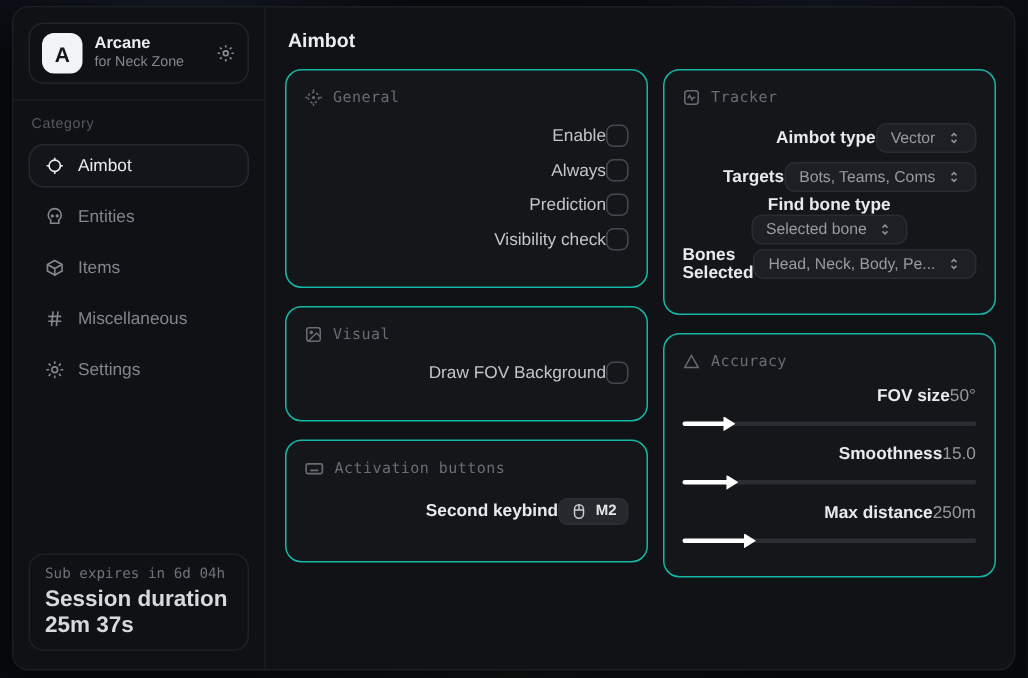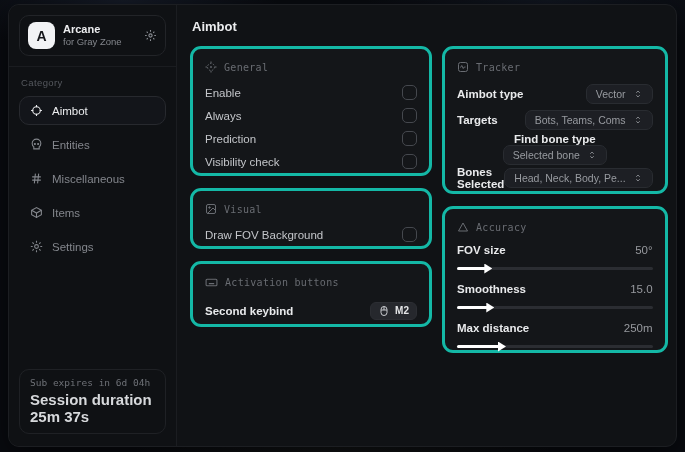--- a/index.html
+++ b/index.html
@@ -55,31 +55,31 @@
   }
   .sub-line1 { font-family:"DejaVu Sans Mono", monospace; font-size:9.5px; color:#6e7177; margin-bottom:3px; }
   .sub-line2 { font-size:15px; font-weight:700; color:#d7d9dc; }
   
   .main { flex:1; padding:12px 13px; display:flex; flex-direction:column; }
   .page-title { font-size:13px; font-weight:800; color:#ecedef; margin:2px 0 12px 2px; }
   .columns { display:flex; gap:10px; align-items:flex-start; }
   .col-left { width:242px; flex:0 0 242px; }
   .col-right { flex:1; }
   .panel {
-    background:#141619; border:3px solid #14b8a6; border-radius:11px;
-    padding:10px 12px 0; margin-bottom:12px;
+    background:#141619; border:1px solid #14b8a6; border-radius:11px;
+    padding:10px 12px 20px; margin-bottom:12px;
   }
   .panel-head {
     display:flex; align-items:center; gap:7px; margin:2px 0 8px;
     font-family:"DejaVu Sans Mono", monospace; font-size:10px; color:#696c72;
     letter-spacing:.3px;
   }
   .panel-head .ico { display:flex; color:#696c72; }
   .row {
-    display:flex; align-items:center; justify-content:space-between;
+    display:flex; align-items:center; justify-content:flex-end;
     min-height:23px;
   }
   .row-label { font-size:11.5px; color:#c3c5c9; }
   .row-label.bright { color:#e9eaec; font-weight:700; }
   .checkbox {
     width:15px; height:15px; border:1.6px solid #45484e; border-radius:5px;
     background:transparent; flex:0 0 15px; cursor:pointer;
   }
   .row-controls { display:flex; align-items:center; gap:8px; }
   .swatch { width:13px; height:13px; border-radius:3.5px; cursor:pointer; }
@@ -108,21 +108,21 @@
 </head>
 <body>
 
 <div class="window">
 
   <aside class="sidebar">
     <div class="logo-card">
       <div class="logo-badge">A</div>
       <div class="logo-text">
         <div class="logo-title">Arcane</div>
-        <div class="logo-sub">for Gray Zone</div>
+        <div class="logo-sub">for Neck Zone</div>
       </div>
       <span class="logo-gear">
         <svg width="13" height="13" viewBox="0 0 24 24" fill="none" stroke="currentColor" stroke-width="2">
             <circle cx="12" cy="12" r="3"></circle>
             <path d="M12 2v3M12 19v3M2 12h3M19 12h3M4.9 4.9l2.1 2.1M17 17l2.1 2.1M19.1 4.9L17 7M7 17l-2.1 2.1"></path>
           </svg>
       </span>
     </div>
     <hr class="side-divider">
     <div class="category-label">Category</div>
@@ -142,33 +142,33 @@
             <path d="M12 2a8 8 0 0 0-8 8c0 3 1.5 5 3 6v4h10v-4c1.5-1 3-3 3-6a8 8 0 0 0-8-8z"></path>
             <circle cx="9" cy="11" r="1" fill="currentColor"></circle>
             <circle cx="15" cy="11" r="1" fill="currentColor"></circle>
           </svg>
       </span>
       <span>Entities</span>
     </div>
     <div class="nav-item">
       <span class="ico">
         <svg width="13" height="13" viewBox="0 0 24 24" fill="none" stroke="currentColor" stroke-width="2">
-            <path d="M4 9h16M4 15h16M10 3L8 21M16 3l-2 18"></path>
-          </svg>
-      </span>
-      <span>Miscellaneous</span>
-    </div>
-    <div class="nav-item">
-      <span class="ico">
-        <svg width="13" height="13" viewBox="0 0 24 24" fill="none" stroke="currentColor" stroke-width="2">
             <path d="M21 8l-9-5-9 5v8l9 5 9-5z"></path>
             <path d="M3 8l9 5 9-5M12 13v9"></path>
           </svg>
       </span>
       <span>Items</span>
+    </div>
+    <div class="nav-item">
+      <span class="ico">
+        <svg width="13" height="13" viewBox="0 0 24 24" fill="none" stroke="currentColor" stroke-width="2">
+            <path d="M4 9h16M4 15h16M10 3L8 21M16 3l-2 18"></path>
+          </svg>
+      </span>
+      <span>Miscellaneous</span>
     </div>
     <div class="nav-item">
       <span class="ico">
         <svg width="13" height="13" viewBox="0 0 24 24" fill="none" stroke="currentColor" stroke-width="2">
             <circle cx="12" cy="12" r="3.5"></circle>
             <path d="M12 1.5v3.5M12 19v3.5M1.5 12H5M19 12h3.5M4.5 4.5L7 7M17 17l2.5 2.5M19.5 4.5L17 7M7 17l-2.5 2.5"></path>
           </svg>
       </span>
       <span>Settings</span>
     </div>

